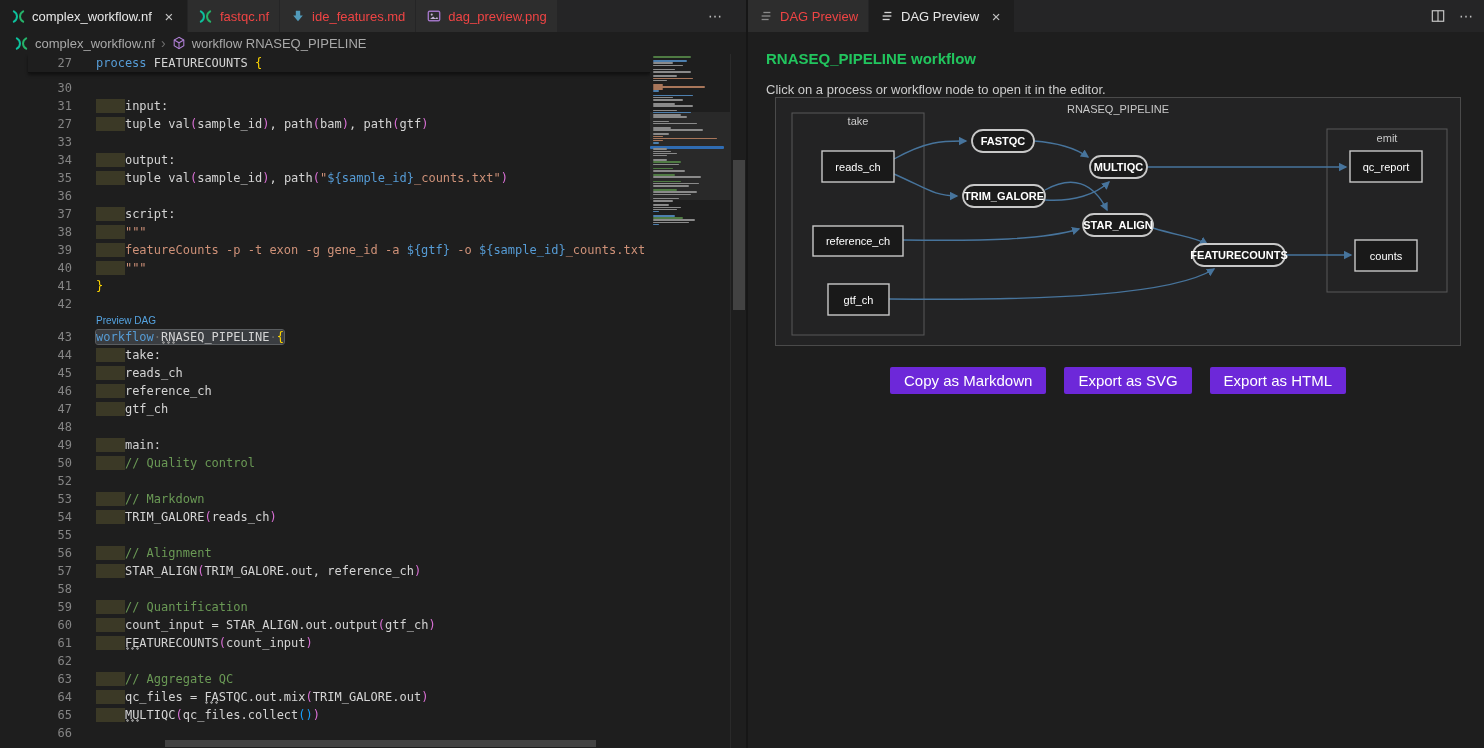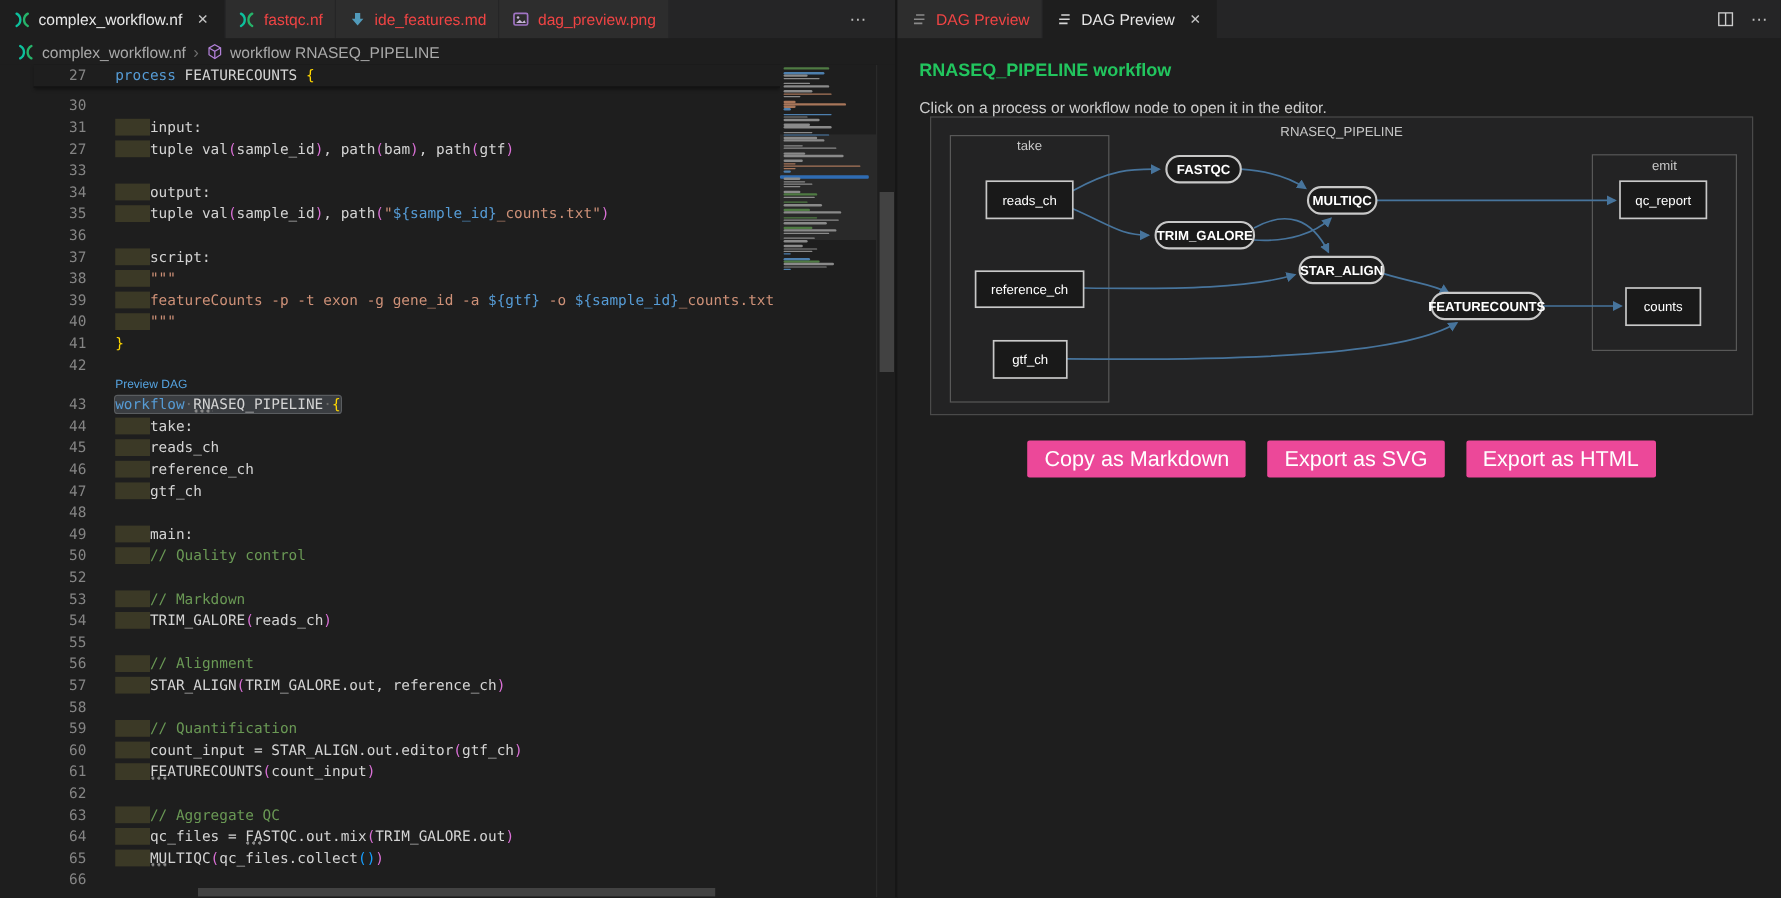--- a/index.html
+++ b/index.html
@@ -59,21 +59,21 @@
 
   
   .preview-group { position:absolute; left:748px; top:0; width:736px; height:748px; background:#1e1e1e; }
   .preview-group .tabstrip { left:0; width:736px; }
   .webview { position:absolute; top:32px; left:0; width:736px; height:716px; background:#1e1e1e;
              padding:18px 0 0 18px; }
   .wv-title { font-size:15px; font-weight:bold; color:#22c55e; margin-bottom:15px; }
   .wv-sub { font-size:13px; color:#cccccc; }
   .dag-wrap { margin-left:9px; width:686px; height:249px; background:#232324; border:1px solid #4a4a4a; }
   .btn-row { margin-left:9px; width:686px; display:flex; justify-content:center; gap:18px; margin-top:21px; }
-  .btn { border:none; cursor:pointer; background:#ec4899; color:#ffffff; font-size:18px;
+  .btn { border:none; cursor:pointer; background:#6d28d9; color:#ffffff; font-size:15px;
          font-family:"Liberation Sans",sans-serif; padding:5px 14px; border-radius:2px; }
 
   svg text { font-family:"Liberation Sans",sans-serif; }
   .dag-group-rect { fill:none; stroke:#585858; stroke-width:1; }
   .dag-chan { fill:#191919; stroke:#c8c8c8; stroke-width:1.4; }
   .dag-proc { fill:#1b1b1b; stroke:#c8c8c8; stroke-width:1.8; }
   .dag-edge { fill:none; stroke:#47749c; stroke-width:1.4; }
   .dag-lbl  { fill:#c8c8c8; font-size:11px; }
   .dag-node-txt { fill:#ffffff; font-size:11px; }
 </style>
@@ -269,21 +269,21 @@
             <div class="crow">
               <span class="num">58</span>
               <span class="codetxt"></span>
             </div>
             <div class="crow">
               <span class="num">59</span>
               <span class="codetxt"><span class="t-i">    </span><span class="t-c">// Quantification</span></span>
             </div>
             <div class="crow">
               <span class="num">60</span>
-              <span class="codetxt"><span class="t-i">    </span><span class="t-d">count_input = STAR_ALIGN.out.editor</span><span class="t-m">(</span><span class="t-d">gtf_ch</span><span class="t-m">)</span></span>
+              <span class="codetxt"><span class="t-i">    </span><span class="t-d">count_input = STAR_ALIGN.out.output</span><span class="t-m">(</span><span class="t-d">gtf_ch</span><span class="t-m">)</span></span>
             </div>
             <div class="crow">
               <span class="num">61</span>
               <span class="codetxt"><span class="t-i">    </span><span class="t-d hint">FEATURECOUNTS</span><span class="t-m">(</span><span class="t-d">count_input</span><span class="t-m">)</span></span>
             </div>
             <div class="crow">
               <span class="num">62</span>
               <span class="codetxt"></span>
             </div>
             <div class="crow">

